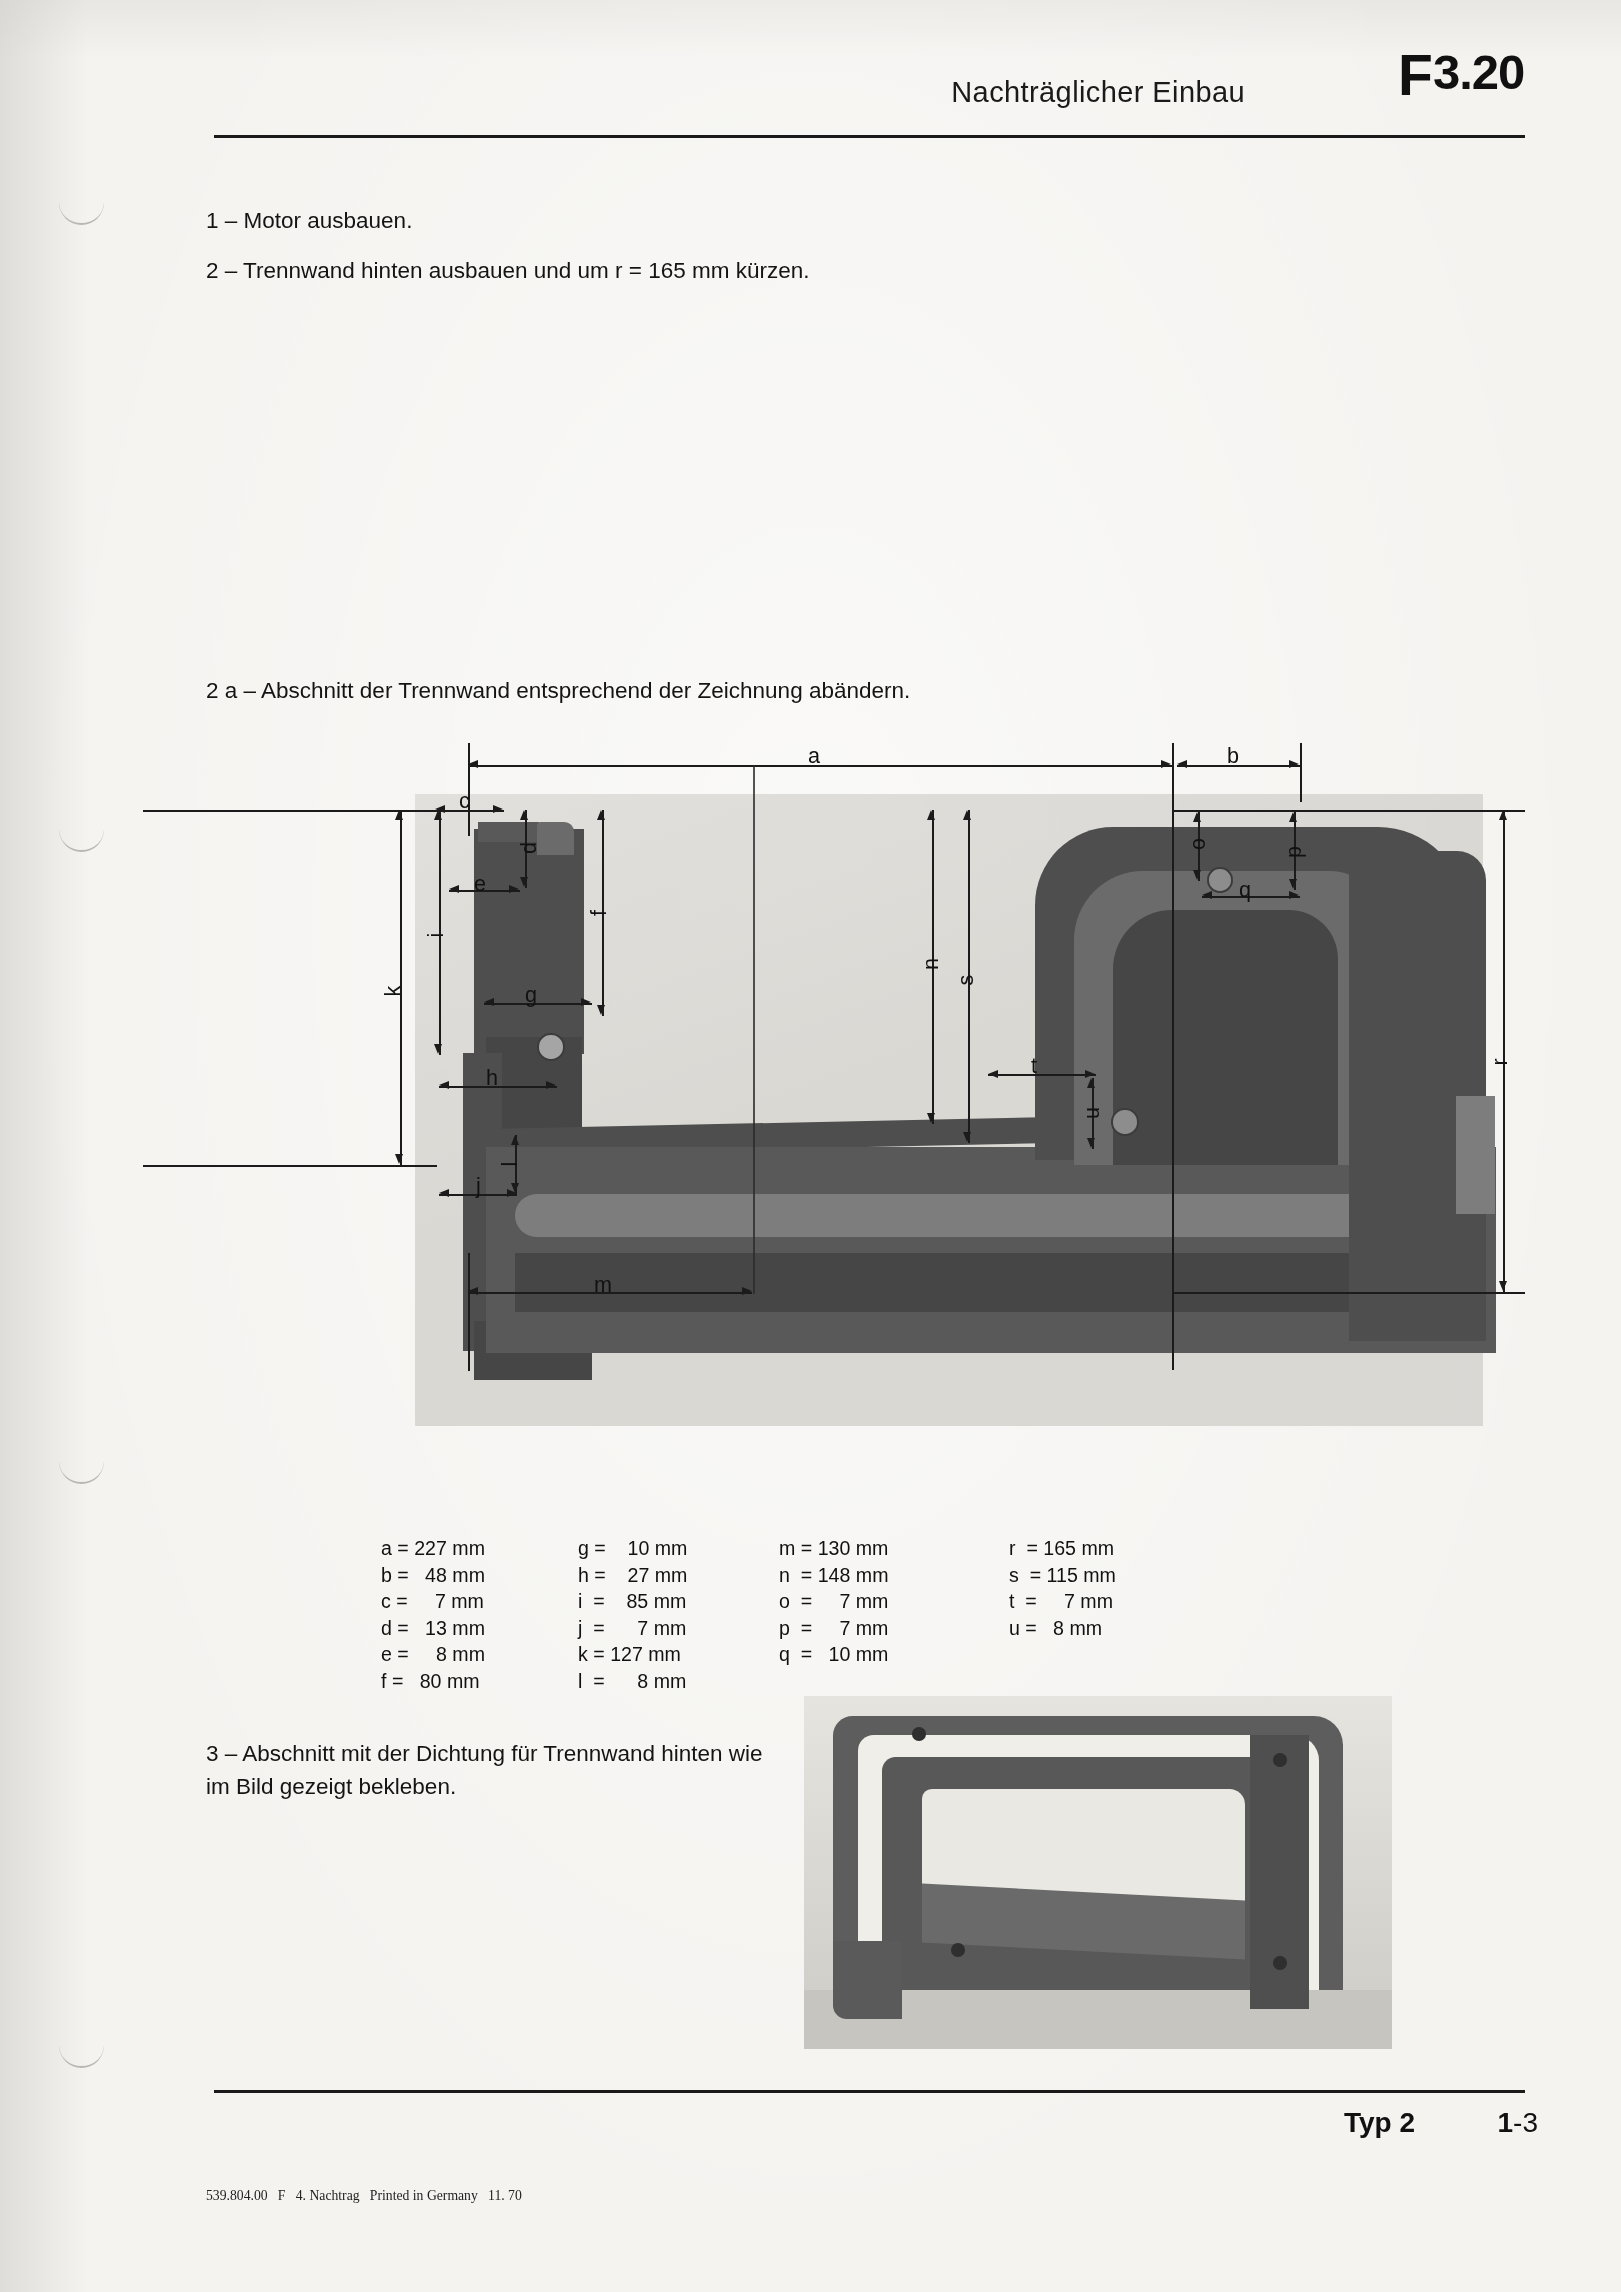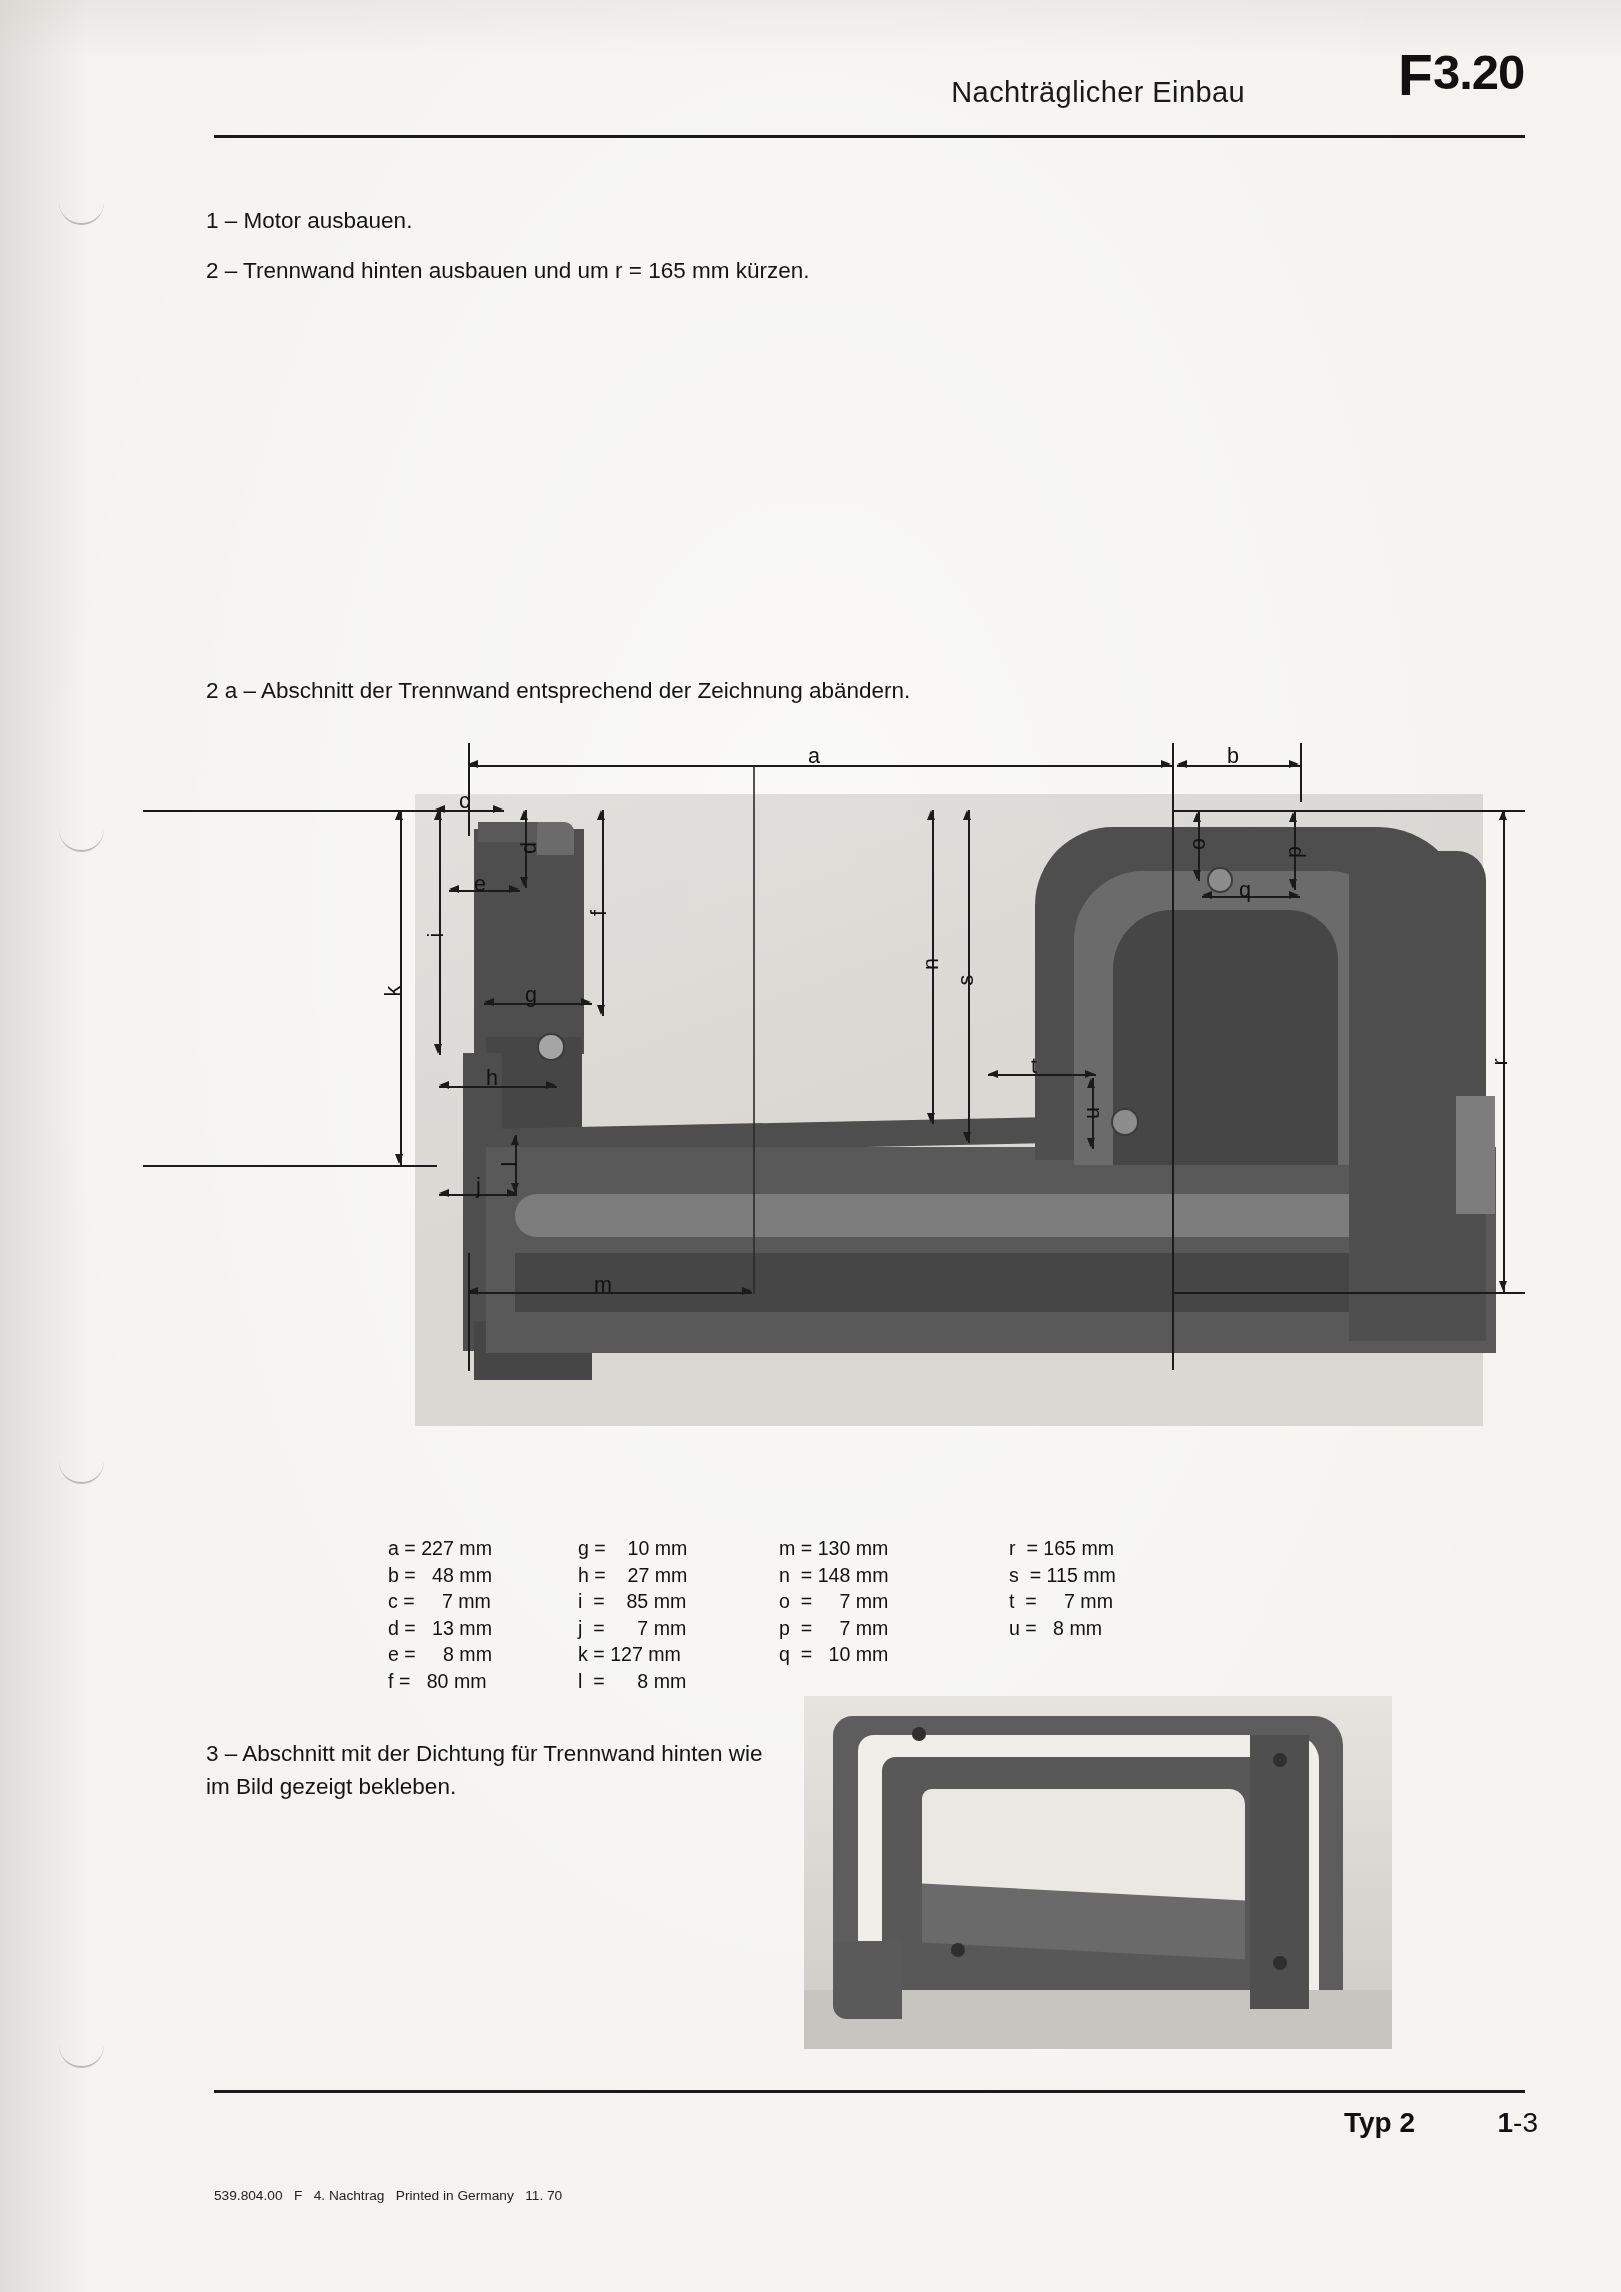--- a/index.html
+++ b/index.html
@@ -91,21 +91,21 @@
   .ar-u{border-left:4.9px solid transparent;border-right:4.9px solid transparent;border-bottom:10.8px solid #1b1b1b;}
   .ar-d{border-left:4.9px solid transparent;border-right:4.9px solid transparent;border-top:10.8px solid #1b1b1b;}
 
   
   .legend{
     position:absolute;left:323px;top:1537px;width:843px;
     font-size:19.6px;color:#111;
   }
   .legend-col{position:absolute;top:0;}
   .legend-row{height:26.5px;white-space:pre;font-family:"Liberation Sans",sans-serif;}
-  .lc0{left:65px;}
+  .lc0{left:58px;}
   .lc1{left:255px;}
   .lc2{left:456px;text-align:right;}
   .lc3{left:686px;}
 
   
   .photo2{
     position:absolute;left:804px;top:1696px;width:588px;height:353px;
     background:#cfcdc8;
     overflow:hidden;
   }
@@ -114,22 +114,22 @@
   
   .rule-bot{position:absolute;left:214px;top:2090px;width:1311px;height:2.9px;background:#1a1a1a;}
   .footer-type{
     position:absolute;right:206px;top:2107px;font-size:28px;font-weight:bold;color:#111;white-space:nowrap;
   }
   .footer-page{
     position:absolute;right:83px;top:2107px;font-size:28px;color:#111;white-space:nowrap;
   }
   .footer-page b{font-weight:bold;}
   .imprint{
-    position:absolute;left:214px;top:2188px;font-size:13.7px;color:#222;white-space:pre;
-    font-family:Liberation Sans, sans-serif;
+    position:absolute;left:206px;top:2188px;font-size:13.7px;color:#222;white-space:pre;
+    font-family:Liberation Serif, serif;
   }
 
   
   .punch{position:absolute;left:59px;width:45px;height:21.6px;
     border-bottom:2px solid #b9b7b1;border-radius:0 0 39px 39px;}
 </style>
 </head>
 <body>
 
 <div class="page">

